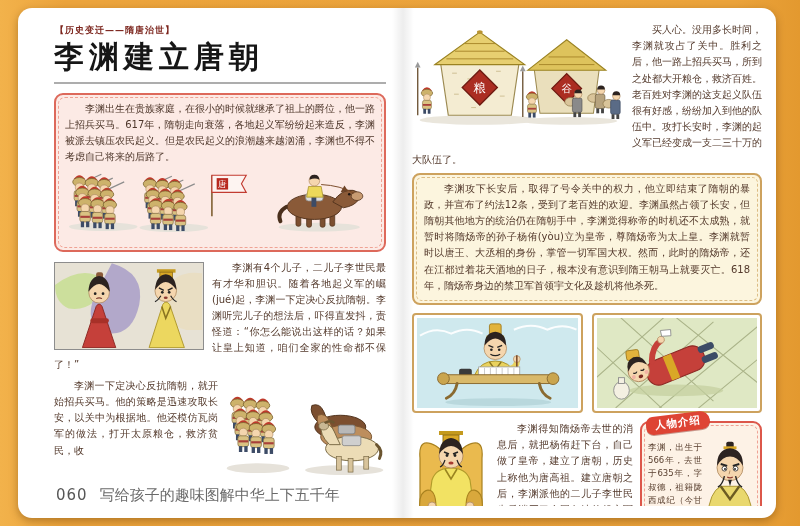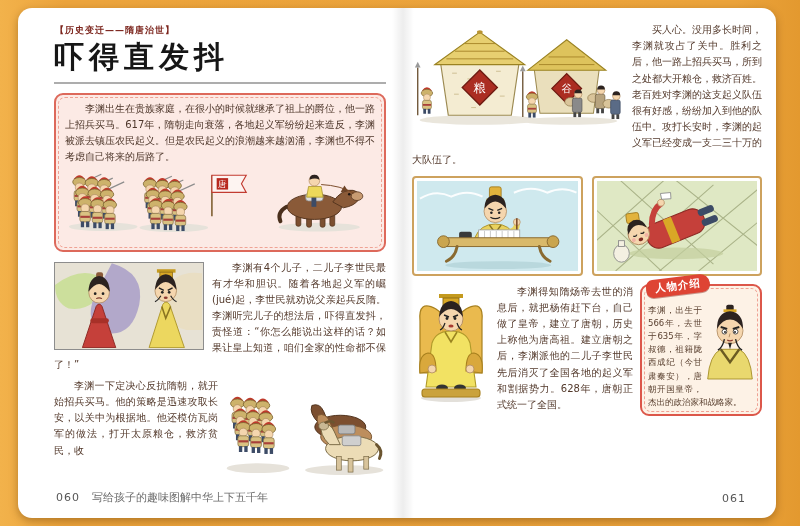--- a/index.html
+++ b/index.html
@@ -32,21 +32,21 @@
   .intro-box::before{content:"";position:absolute;inset:2px;border:1px dashed #efa294;border-radius:7px;pointer-events:none;}
   .intro-box .txt{position:relative;z-index:1;color:#4d362a;}
   .art-row{display:flex;justify-content:space-between;align-items:flex-end;padding:0 2px;}
 
   .sec2{margin-top:8px;}
   .float-l{float:left;margin:2px 8px 4px 0;}
   .float-r{float:right;margin:2px 0 2px 8px;}
   .panel{width:150px;height:88px;border:1.5px solid #8d8d8d;background:#e7e2d5;box-sizing:border-box;}
   .panel svg{display:block;}
 
-  .page-footer{position:absolute;bottom:1px;left:2px;font-size:11px;color:#565656;}
+  .page-footer{position:absolute;bottom:1px;left:2px;font-size:15px;color:#565656;}
   .page-footer .pnum{letter-spacing:1px;margin-right:12px;}
   .page-footer .ptitle{color:#6a6a6a;}
   .page-footer.rightf{left:auto;right:4px;}
 
   .tan-box{position:relative;border:2px solid #cda25e;border-radius:8px;background:#fcf5de;
     padding:6px 10px 4px;margin-top:5px;}
   .tan-box::before{content:"";position:absolute;inset:2px;border:1px dashed #dcbd85;border-radius:6px;pointer-events:none;}
   .tan-box .txt{position:relative;z-index:1;}
 
   .panels{display:flex;gap:9px;margin-top:8px;}
@@ -82,21 +82,21 @@
     </g>
   </defs>
 </svg>
 
 <div class="stage">
   <div class="book">
     <div class="gutter"></div>
 
     <div class="page page-left">
       <div class="header-tag">【历史变迁——隋唐治世】</div>
-      <h1 class="title">吓得直发抖</h1>
+      <h1 class="title">李渊建立唐朝</h1>
       <div class="rule"></div>
 
       <div class="intro-box">
         <p class="txt indent">李渊出生在贵族家庭，在很小的时候就继承了祖上的爵位，他一路上招兵买马。617年，隋朝走向衰落，各地起义军纷纷起来造反，李渊被派去镇压农民起义。但是农民起义的浪潮越来越汹涌，李渊也不得不考虑自己将来的后路了。</p>
         <div class="art-row">
           <svg width="198" height="62" viewBox="0 0 205 64">
             <ellipse cx="38" cy="59" rx="36" ry="4.5" fill="#e6e2da"></ellipse>
             <ellipse cx="112" cy="60" rx="36" ry="4.5" fill="#e6e2da"></ellipse>
             <g stroke="#8d8d8d" stroke-width="1.3">
               <line x1="10" y1="16" x2="36" y2="4"></line>
@@ -178,21 +178,21 @@
             <rect x="107" y="9" width="13" height="9" fill="#d9a826" stroke="#8a6a14" stroke-width="0.8"></rect>
             <circle cx="113" cy="28" r="11" fill="#f5d6ae" stroke="#b08a60" stroke-width="0.8"></circle>
             <path d="M102,27 Q103,12 113,11 Q123,12 124,27 Q118,19 113,19 Q108,19 102,27 Z" fill="#2c2320"></path>
             <path d="M106,25 L111,27.5 M120,25 L115,27.5" stroke="#222" stroke-width="1.5"></path>
             <circle cx="109.5" cy="29.5" r="1.4" fill="#222"></circle>
               <circle cx="116.5" cy="29.5" r="1.4" fill="#222"></circle>
             <path d="M108,33 Q105,38 102,39 M118,33 Q121,38 124,39" stroke="#222" stroke-width="1.2" fill="none"></path>
             <ellipse cx="113" cy="35" rx="2" ry="1.3" fill="#8d3a30"></ellipse>
           </svg>
         </div>
-        <p class="txt indent">李渊有4个儿子，二儿子李世民最有才华和胆识。随着各地起义军的崛(jué)起，李世民就劝说父亲起兵反隋。李渊听完儿子的想法后，吓得直发抖，责怪道：“你怎么能说出这样的话？如果让皇上知道，咱们全家的性命都不保了！”</p>
+        <p class="txt indent">李渊有4个儿子，二儿子李世民最有才华和胆识。随着各地起义军的崛(jué)起，李渊一下定决心反抗隋朝。李渊听完儿子的想法后，吓得直发抖，责怪道：“你怎么能说出这样的话？如果让皇上知道，咱们全家的性命都不保了！”</p>
       </div>
 
       <div class="sec3">
         <div class="float-r">
           <svg width="160" height="96" viewBox="0 0 162 98">
             <ellipse cx="32" cy="90" rx="32" ry="5" fill="#e6e2da"></ellipse>
             <ellipse cx="120" cy="92" rx="40" ry="5" fill="#e6e2da"></ellipse>
             <g transform="translate(2,16)">
               <use href="#sd" x="0" y="0"></use>
                 <use href="#sd" x="13" y="1"></use>
@@ -306,20 +306,23 @@
               <circle cx="214" cy="72" r="4" fill="#f5d6ae" stroke="#a5825b" stroke-width="0.6"></circle>
               <path d="M210,71 Q210,67 214,67 Q218,67 218,71 Z" fill="#2c2320"></path>
               <rect x="209" y="91" width="3" height="5" fill="#444"></rect>
                 <rect x="214" y="91" width="3" height="5" fill="#444"></rect>
             </g>
           </svg>
         </div>
         <p class="txt indent">买人心。没用多长时间，李渊就攻占了关中。胜利之后，他一路上招兵买马，所到之处都大开粮仓，救济百姓。老百姓对李渊的这支起义队伍很有好感，纷纷加入到他的队伍中。攻打长安时，李渊的起义军已经变成一支二三十万的大队伍了。</p>
       </div>
 
+      <div class="tan-box">
+        <p class="txt indent">李渊攻下长安后，取得了号令关中的权力，他立即结束了隋朝的暴政，并宣布了约法12条，受到了老百姓的欢迎。李渊虽然占领了长安，但隋朝其他地方的统治仍在隋朝手中，李渊觉得称帝的时机还不太成熟，就暂时将隋炀帝的孙子杨侑(yòu)立为皇帝，尊隋炀帝为太上皇。李渊就暂时以唐王、大丞相的身份，掌管一切军国大权。然而，此时的隋炀帝，还在江都过着花天酒地的日子，根本没有意识到隋王朝马上就要灭亡。618年，隋炀帝身边的禁卫军首领宇文化及趁机将他杀死。</p>
+      </div>
 
       <div class="panels">
         <div class="panel2">
           <svg viewBox="0 0 166 92" preserveAspectRatio="xMidYMid slice">
             <rect width="166" height="92" fill="#cfe9ee"></rect>
             <path d="M4,18 Q20,8 36,16 Q52,8 68,16" stroke="#ffffff" stroke-width="2" fill="none" opacity="0.9"></path>
             <path d="M100,12 Q118,4 134,12 Q150,5 164,12" stroke="#ffffff" stroke-width="2" fill="none" opacity="0.9"></path>
             <ellipse cx="84" cy="86" rx="54" ry="4" fill="#b9d8dd"></ellipse>
             <rect x="72" y="18" width="18" height="4" fill="#caa02c"></rect>
             <rect x="75" y="6" width="12" height="13" rx="2" fill="#e2b33c" stroke="#9a7214" stroke-width="0.8"></rect>

